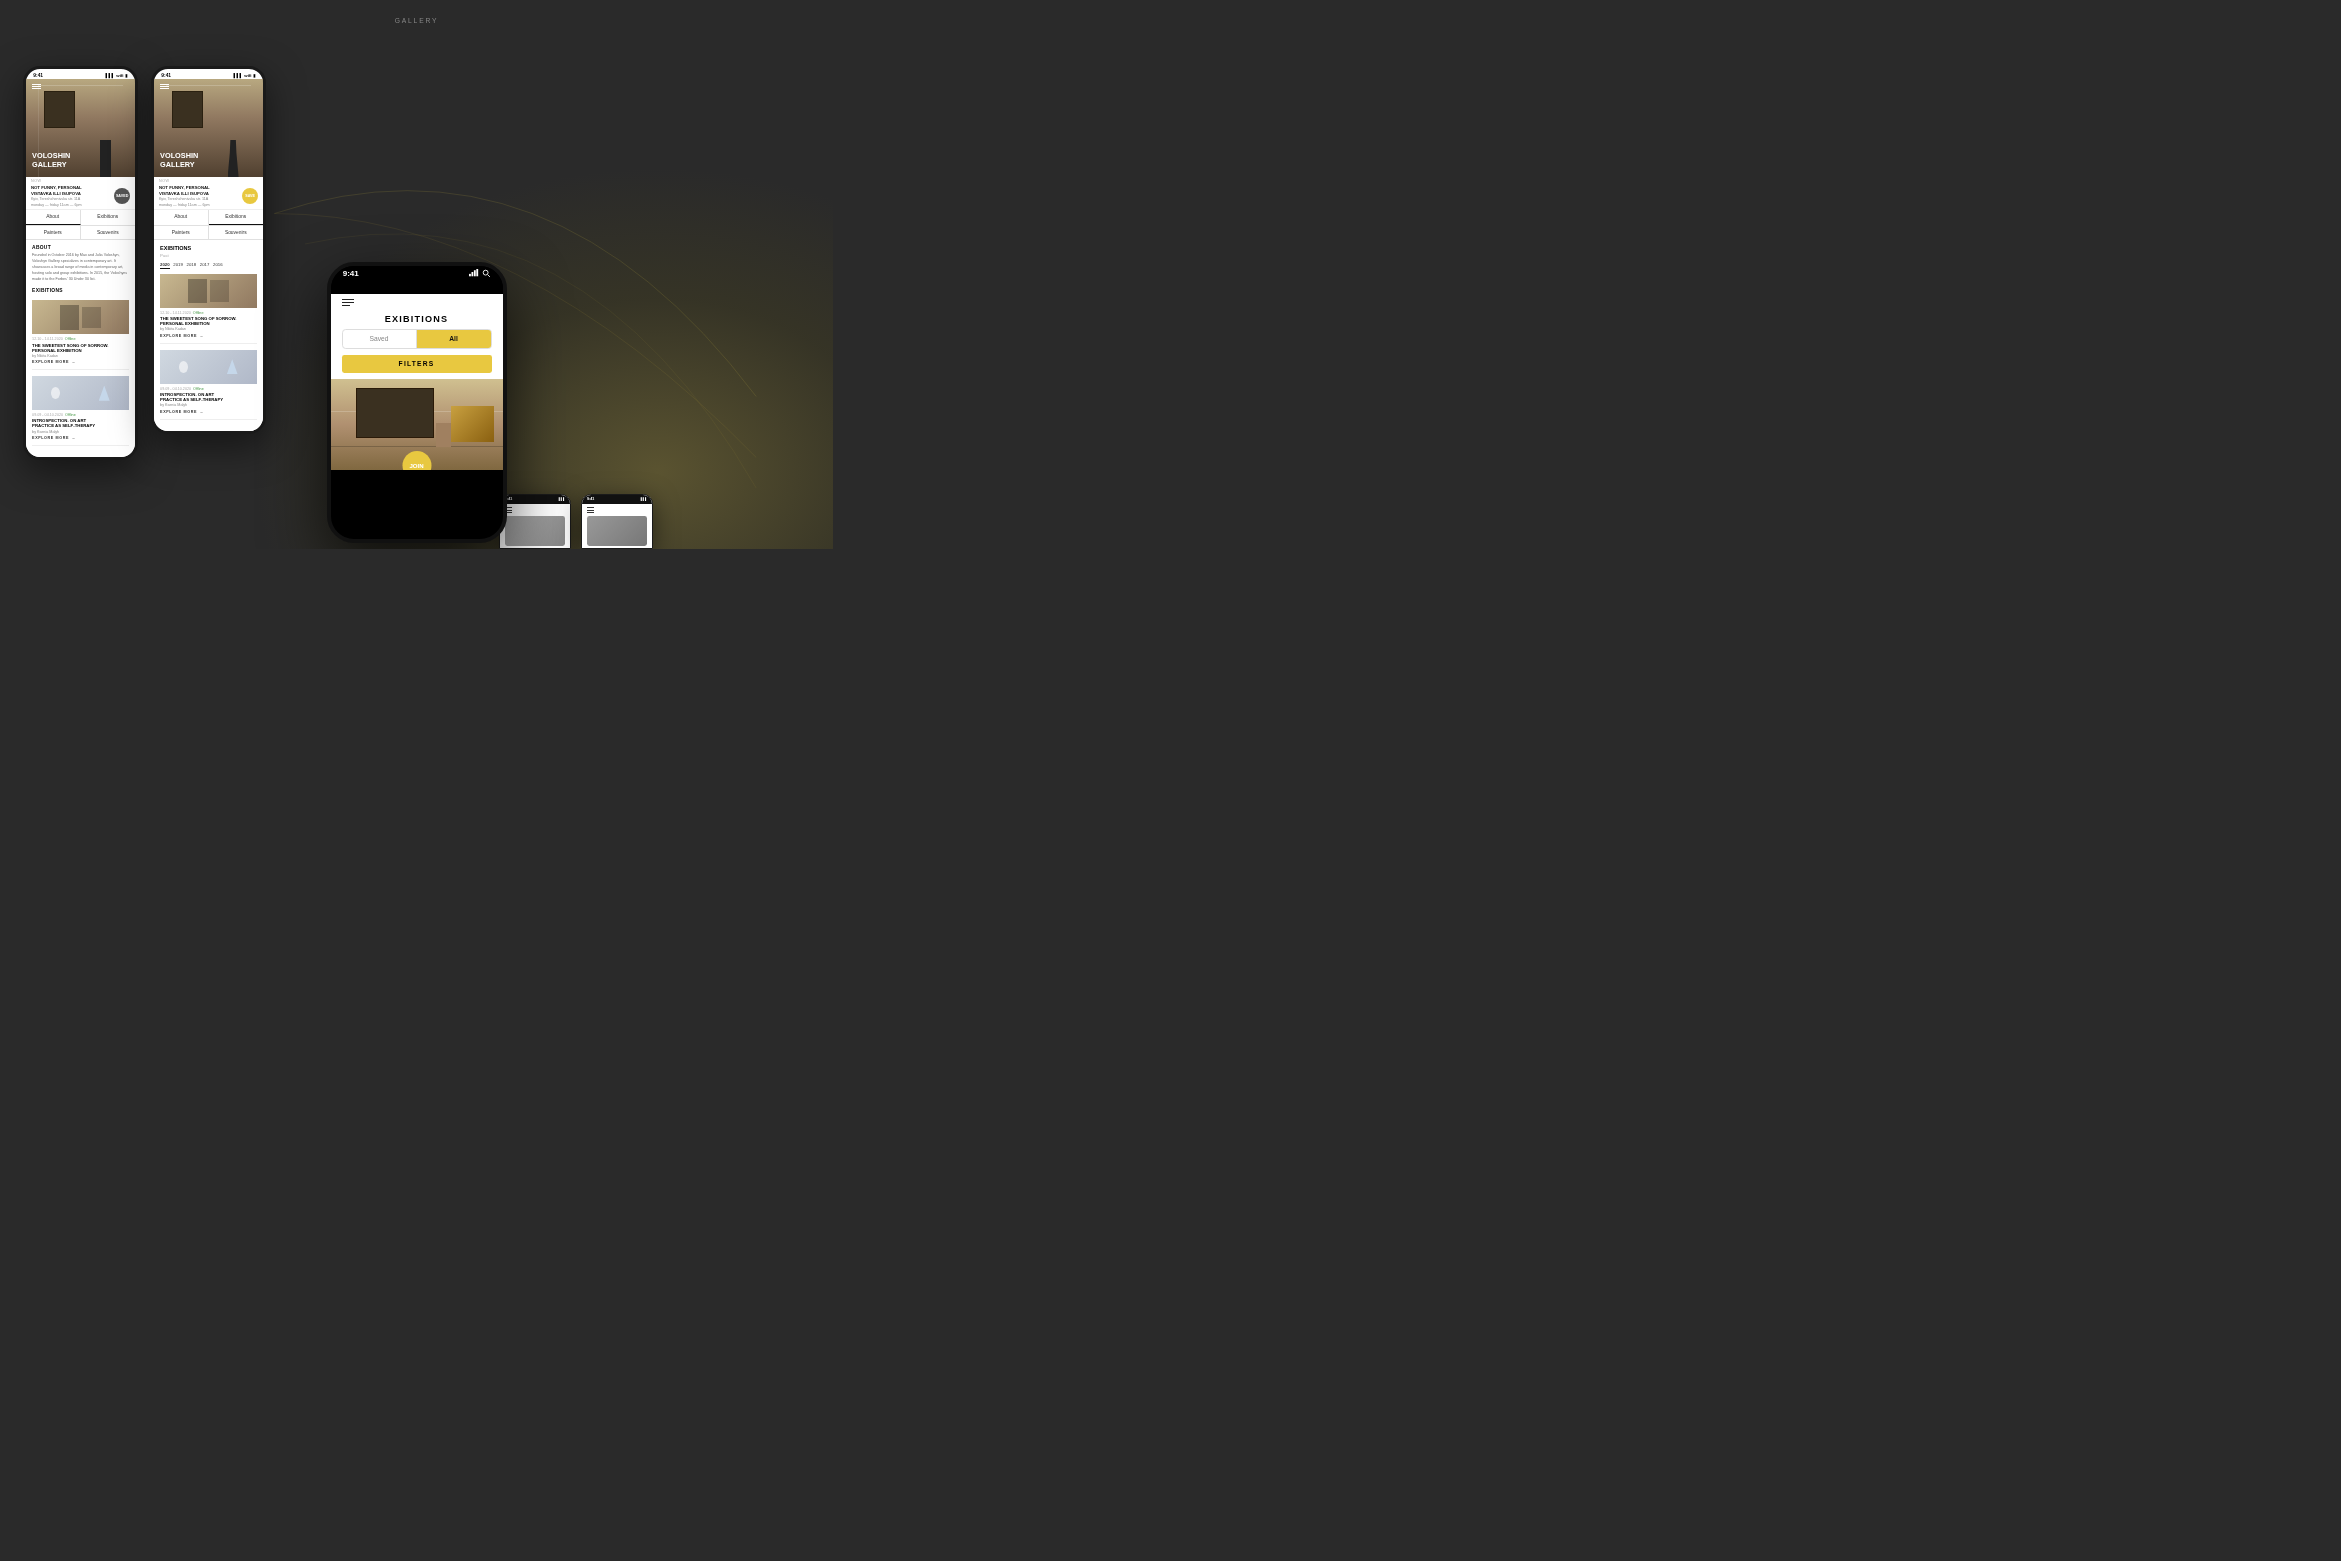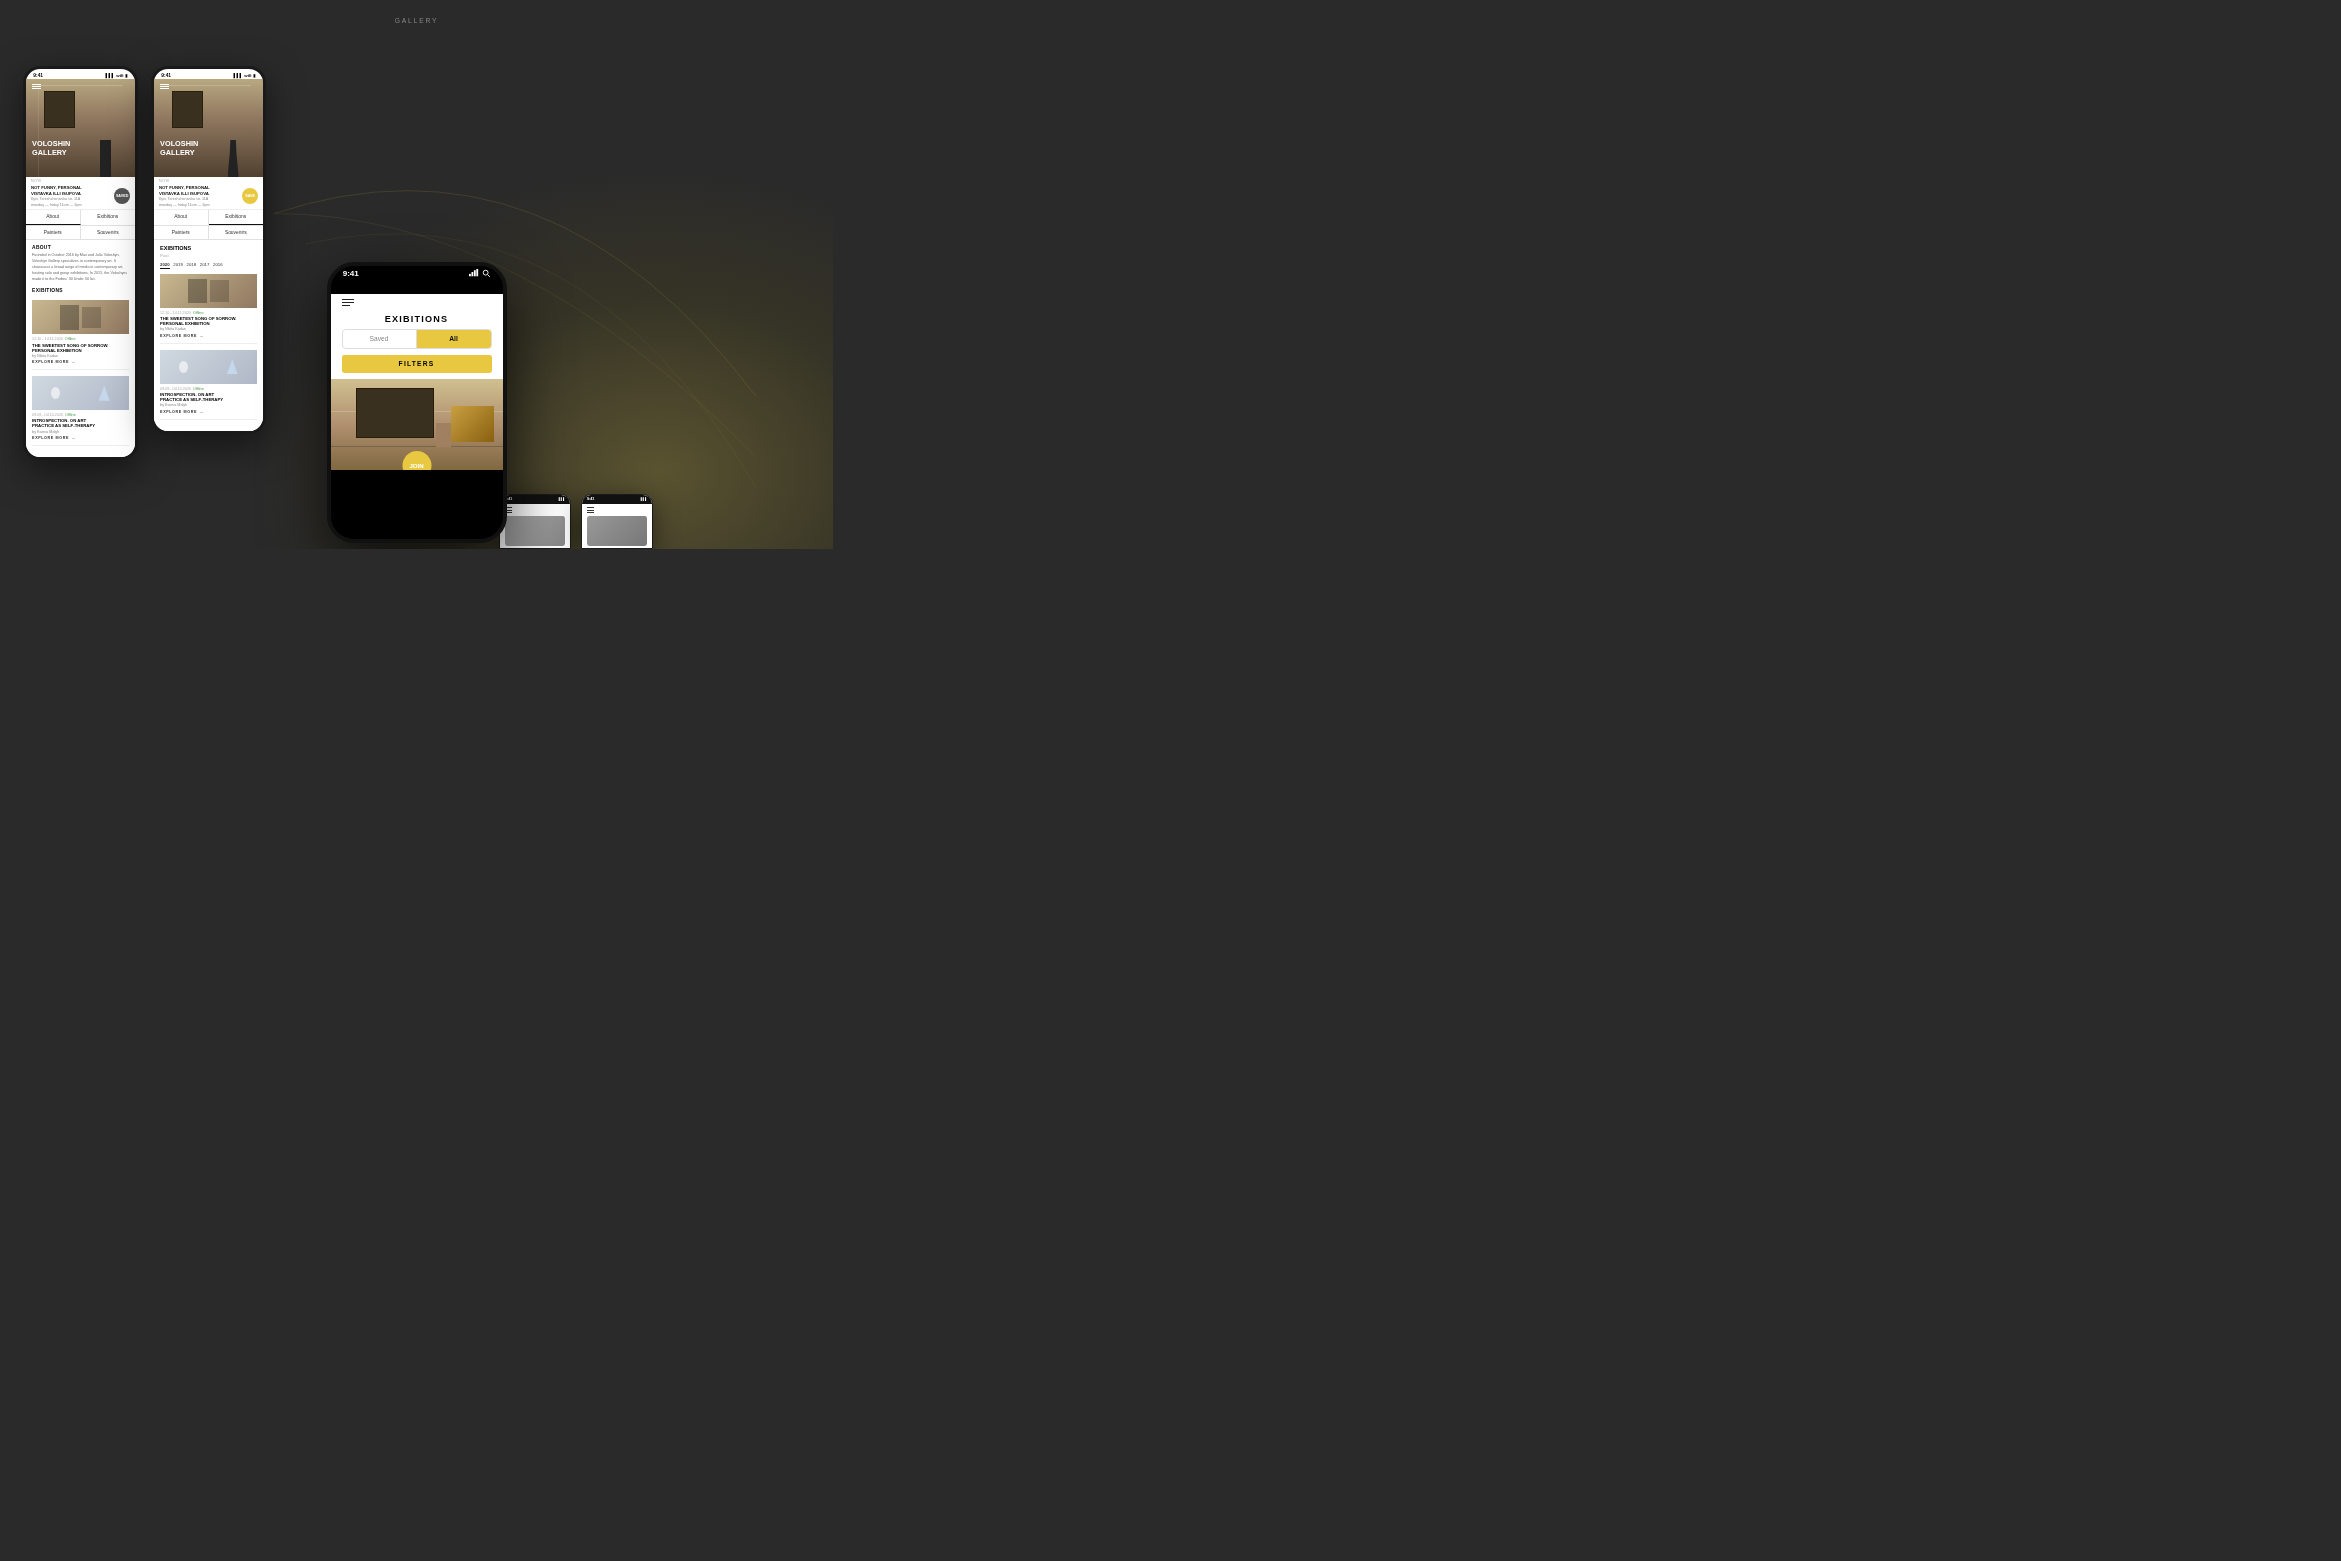--- a/index.html
+++ b/index.html
@@ -146,21 +146,21 @@
       gap: 1.2px;
     }
     .menu-line {
       width: 8.5px;
       height: 0.9px;
       background: #fff;
     }
 
     .gallery-title-overlay {
       position: absolute;
-      bottom: 19px;
+      bottom: 7px;
       left: 6.1px;
     }
 
     .gallery-title-text {
       font-size: 7.3px;
       font-weight: 700;
       color: #fff;
       line-height: 1.2;
       text-transform: uppercase;
     }

